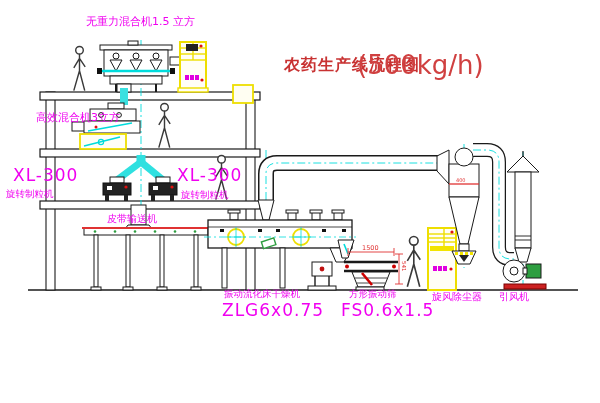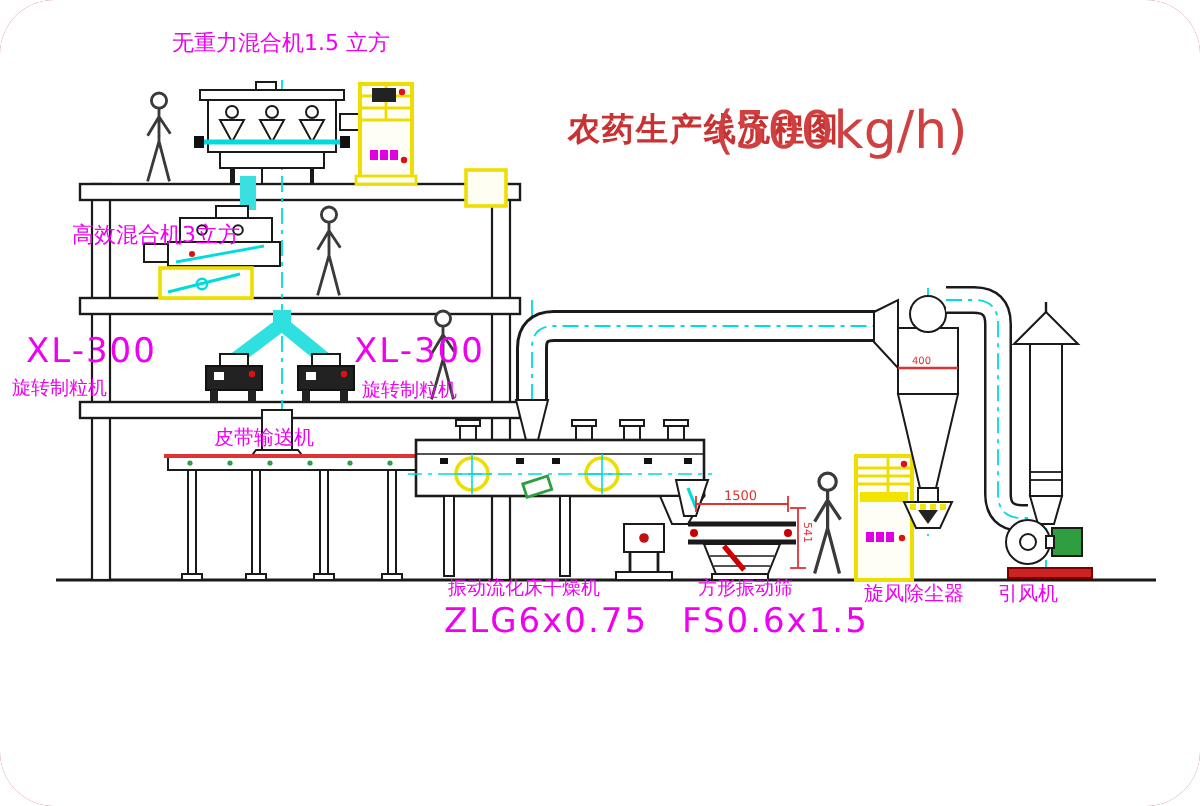--- a/index.html
+++ b/index.html
@@ -1,17 +1,17 @@
 <!DOCTYPE html>
 <html><head>
 <meta charset="utf-8">
 <style>
   html,body{margin:0;padding:0;background:#fff;}
   #stage{position:relative;width:600px;height:403px;background:#be185d;overflow:hidden;
-         font-family:"DejaVu Sans",sans-serif;border-radius:27px;}
+         font-family:"DejaVu Sans",sans-serif;}
   svg text{font-family:"DejaVu Sans","Liberation Sans",sans-serif;}
   .lbl{fill:#f000f0;}
   .lbl-sm{fill:#f000f0;font-size:9.5px;}
   .lbl-model{fill:#f000f0;font-size:17px;letter-spacing:1px;}
   .dim{fill:#e03232;}
   .ln{stroke:#1a1a1a;fill:#ffffff;}
 </style>
 </head>
 <body>
 

